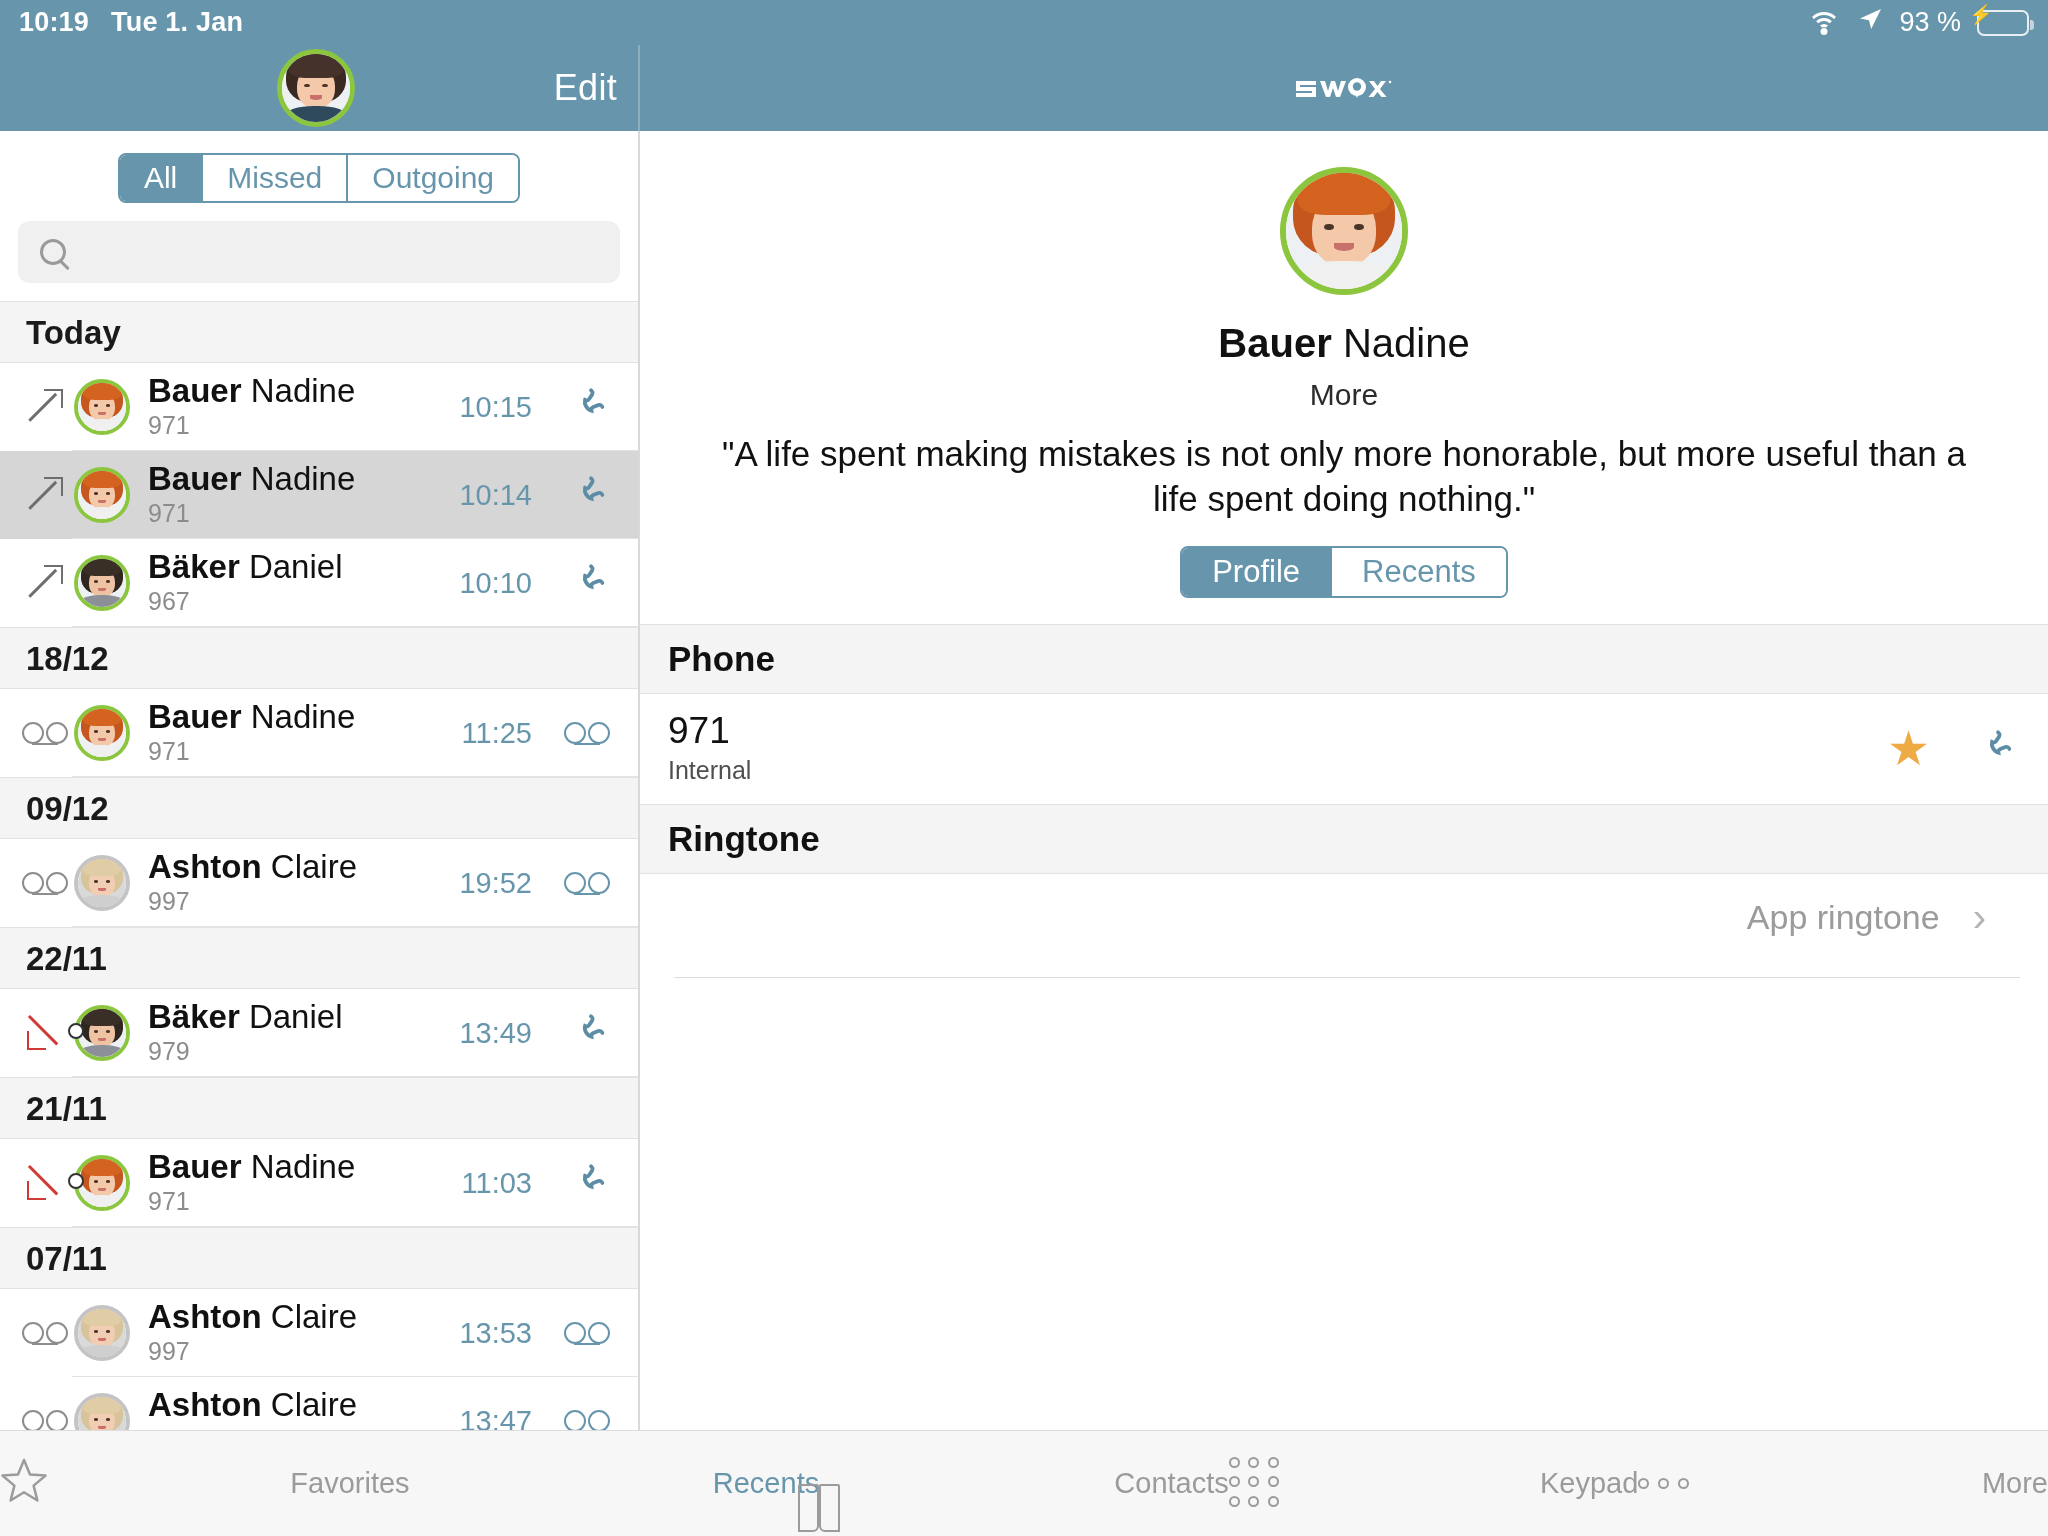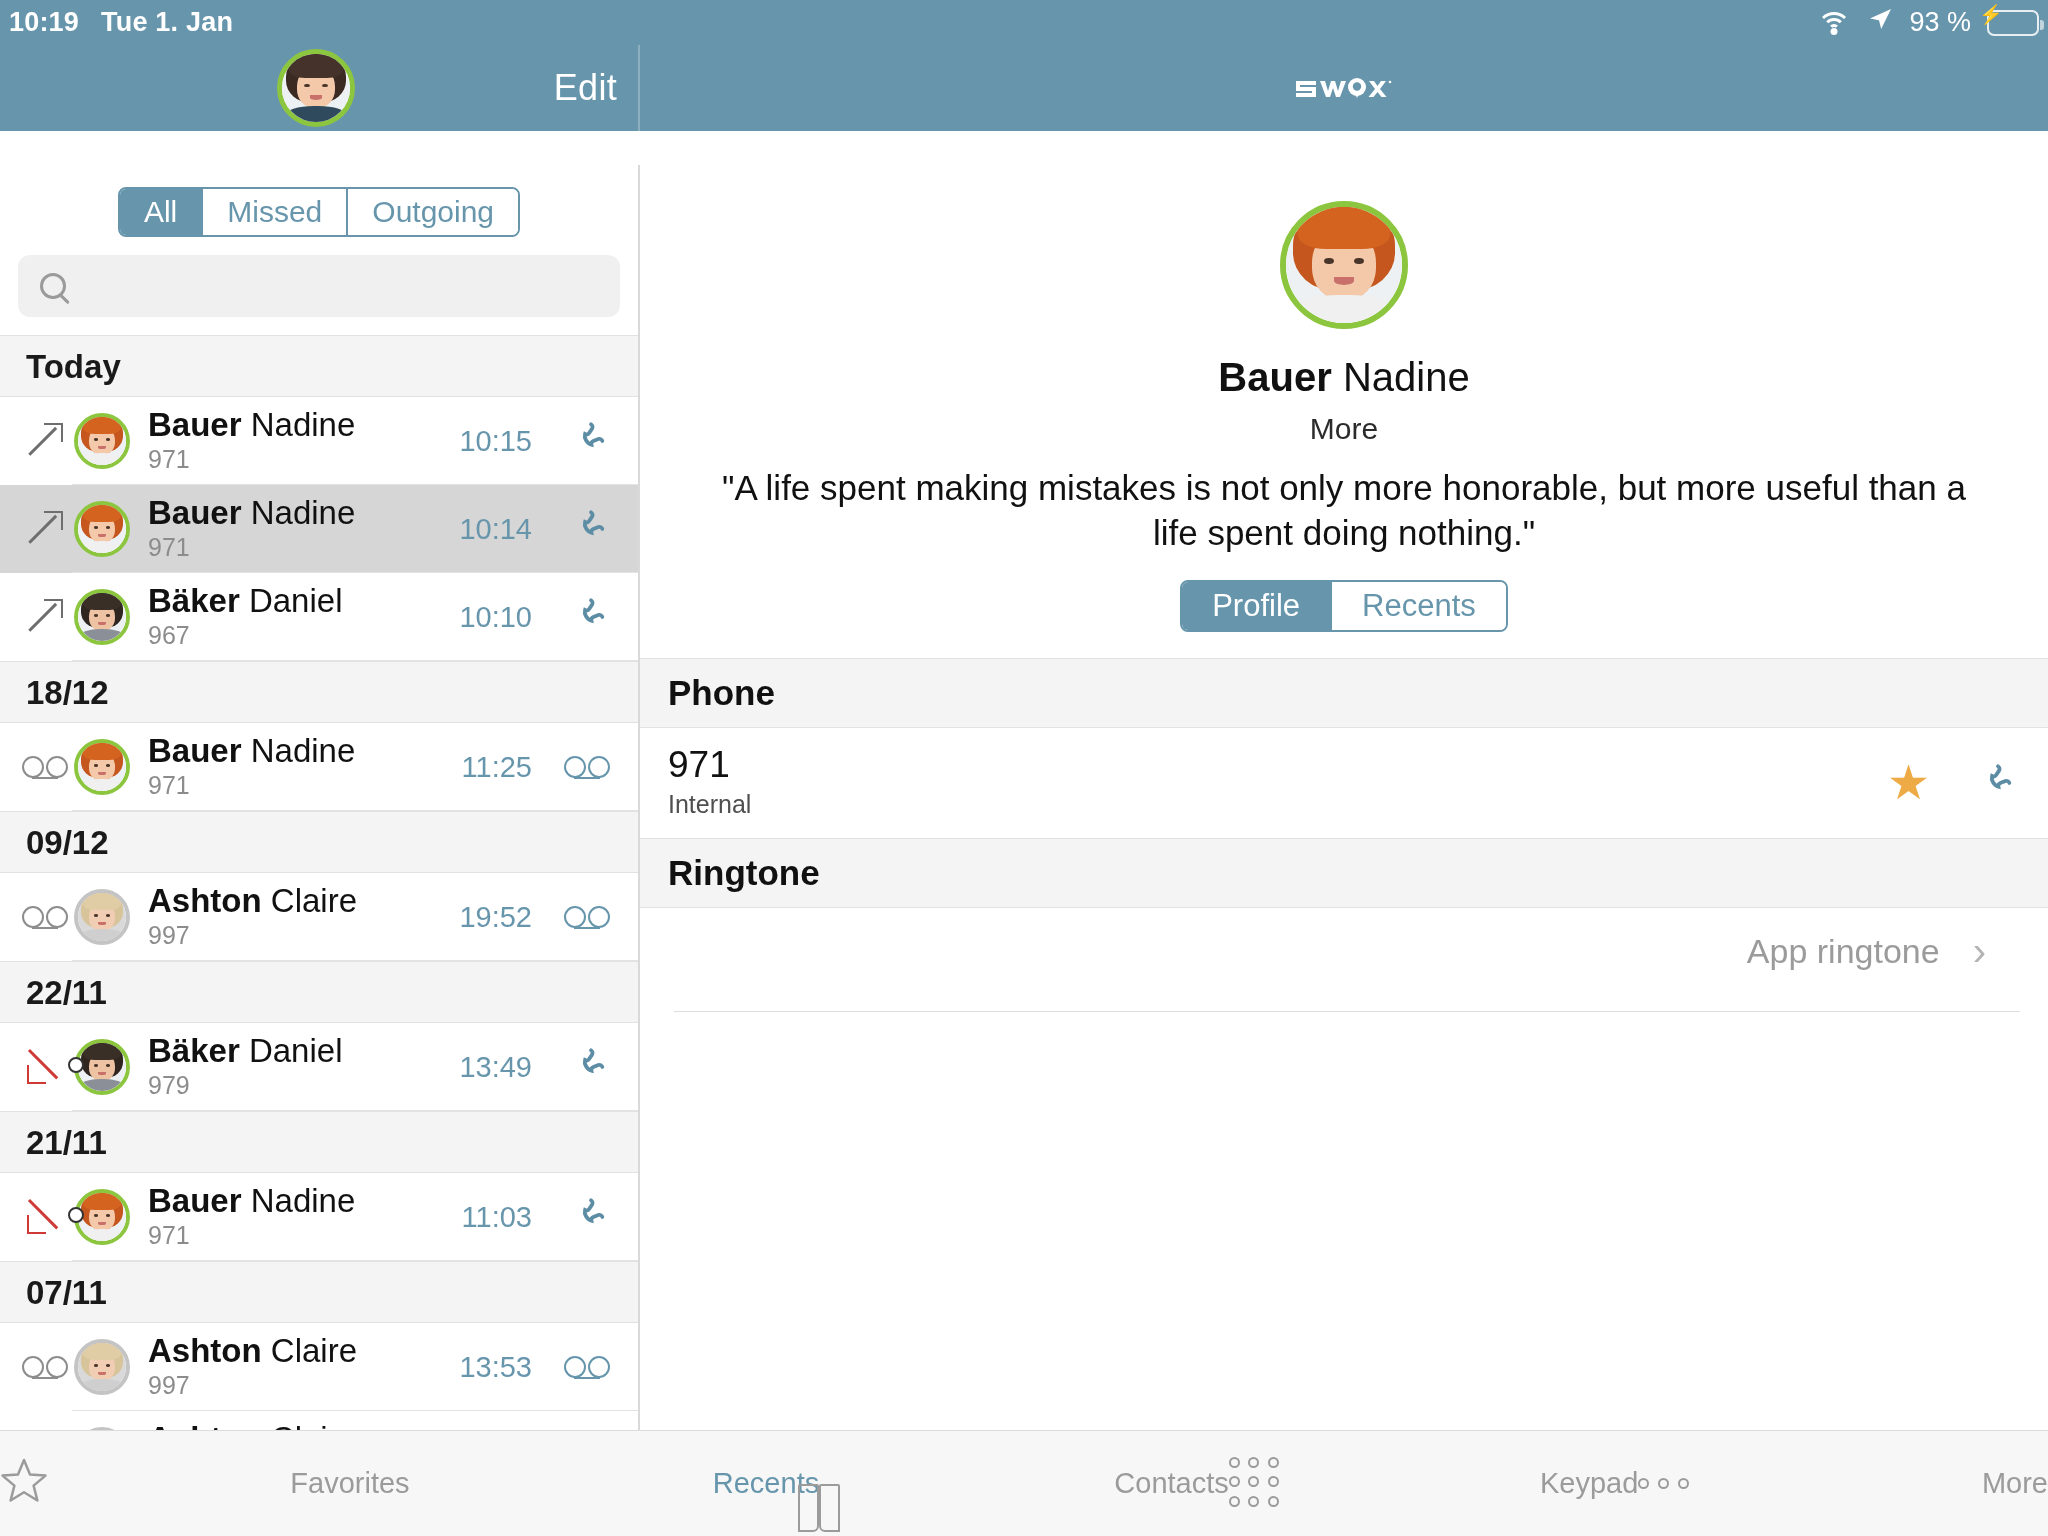--- a/index.html
+++ b/index.html
@@ -9,21 +9,21 @@
     background:#ffffff;
     -webkit-font-smoothing:antialiased;
   }
 
   
   #app{ position:relative; width:2048px; height:1536px; display:flex; flex-direction:column; }
 
   
   .statusbar{
     height:45px; background:#6796ac; color:#fff; flex:0 0 45px;
-    display:flex; align-items:center; padding:0 9px; font-size:27px;
+    display:flex; align-items:center; padding:0 19px; font-size:27px;
   }
   .sb-left{ display:flex; align-items:center; gap:22px; font-weight:600; letter-spacing:.2px;}
   .sb-right{ margin-left:auto; display:flex; align-items:center; gap:16px; font-size:27px; font-weight:500;}
   .wifi-ico{ width:34px; height:26px; position:relative; display:inline-block;}
   .wifi-ico i{ position:absolute; border:3.5px solid #fff; border-bottom-color:transparent;
      border-left-color:transparent; border-right-color:transparent; border-radius:50%; left:50%; transform:translateX(-50%);}
   .wifi-ico i.a{ width:34px;height:34px; top:2px;}
   .wifi-ico i.b{ width:22px;height:22px; top:8px;}
   .wifi-ico i.c{ width:11px;height:11px; top:14px;}
   .wifi-ico i.d{ width:7px;height:7px; top:18px; background:#fff; border-radius:50%; border:none;}
@@ -41,21 +41,21 @@
   .nav-avatar{
     position:absolute; left:277px; top:50%; transform:translateY(-50%);
     width:78px;height:78px; border-radius:50%; border:5px solid #8cc63f; background:#fff; overflow:hidden;
   }
   .edit-btn{ position:absolute; right:23px; color:#fff; font-size:36px; letter-spacing:.3px;}
   
   .swyx-logo{ display:flex; align-items:center; gap:0px; height:32px;}
   .swyx-logo svg{ display:block;}
 
   
-  .content{ flex:1; display:flex; min-height:0;margin-top:34px; }
+  .content{ flex:1; display:flex; min-height:0; }
   .left-pane{ width:640px; flex:0 0 640px; background:#fff; display:flex; flex-direction:column;
               border-right:2px solid #d9d9d9; min-height:0;}
   .right-pane{ flex:1; background:#fff; display:flex; flex-direction:column; min-height:0;}
 
   
   .seg-wrap{ padding:22px 0 14px; display:flex; justify-content:center; }
   .seg{ display:flex; border:2px solid #6796ac; border-radius:8px; overflow:hidden; height:50px;}
   .seg .sg{ display:flex; align-items:center; justify-content:center; padding:0 24px;
     font-size:30px; color:#6796ac; background:#fff; border-right:2px solid #6796ac; }
   .seg .sg:last-child{ border-right:none; }

